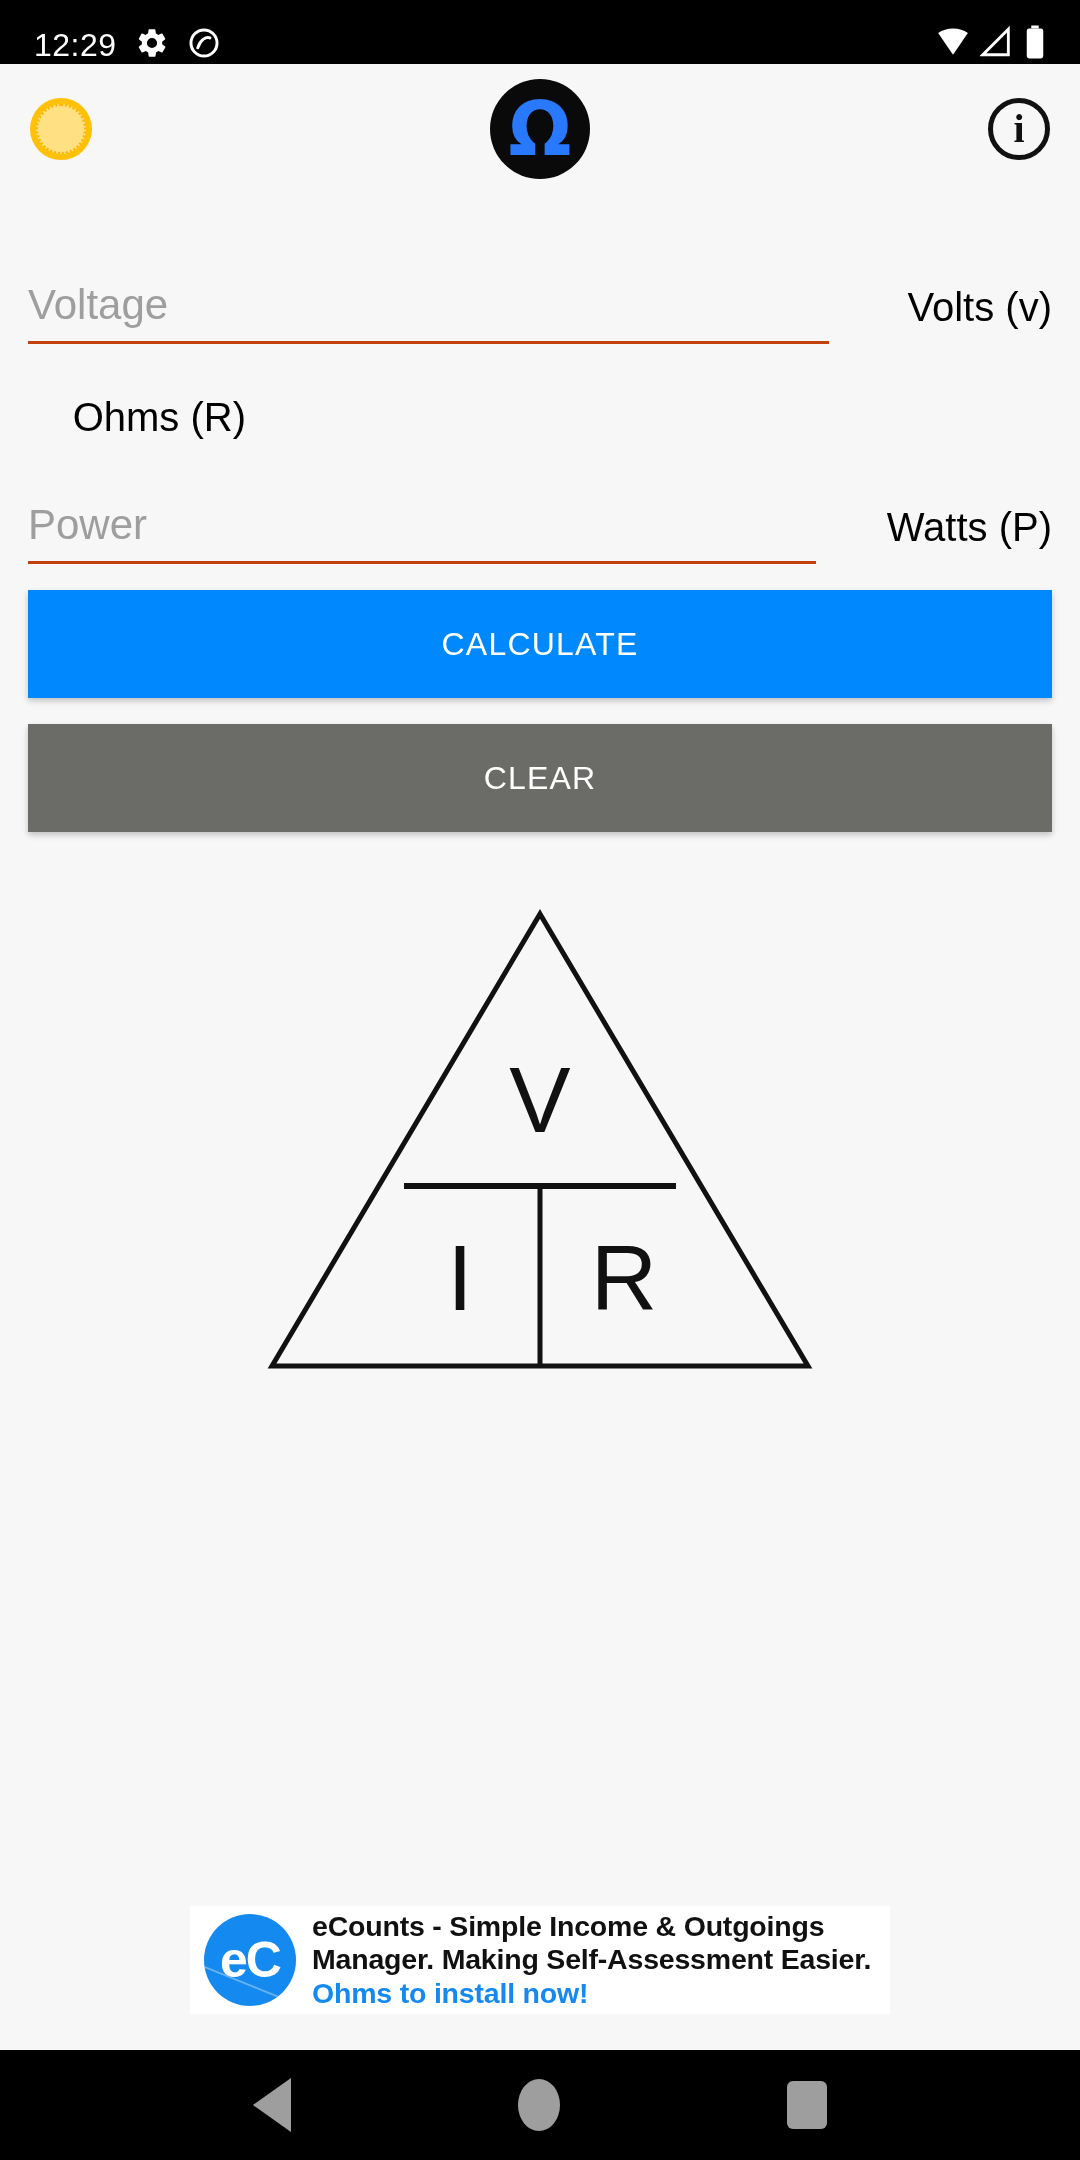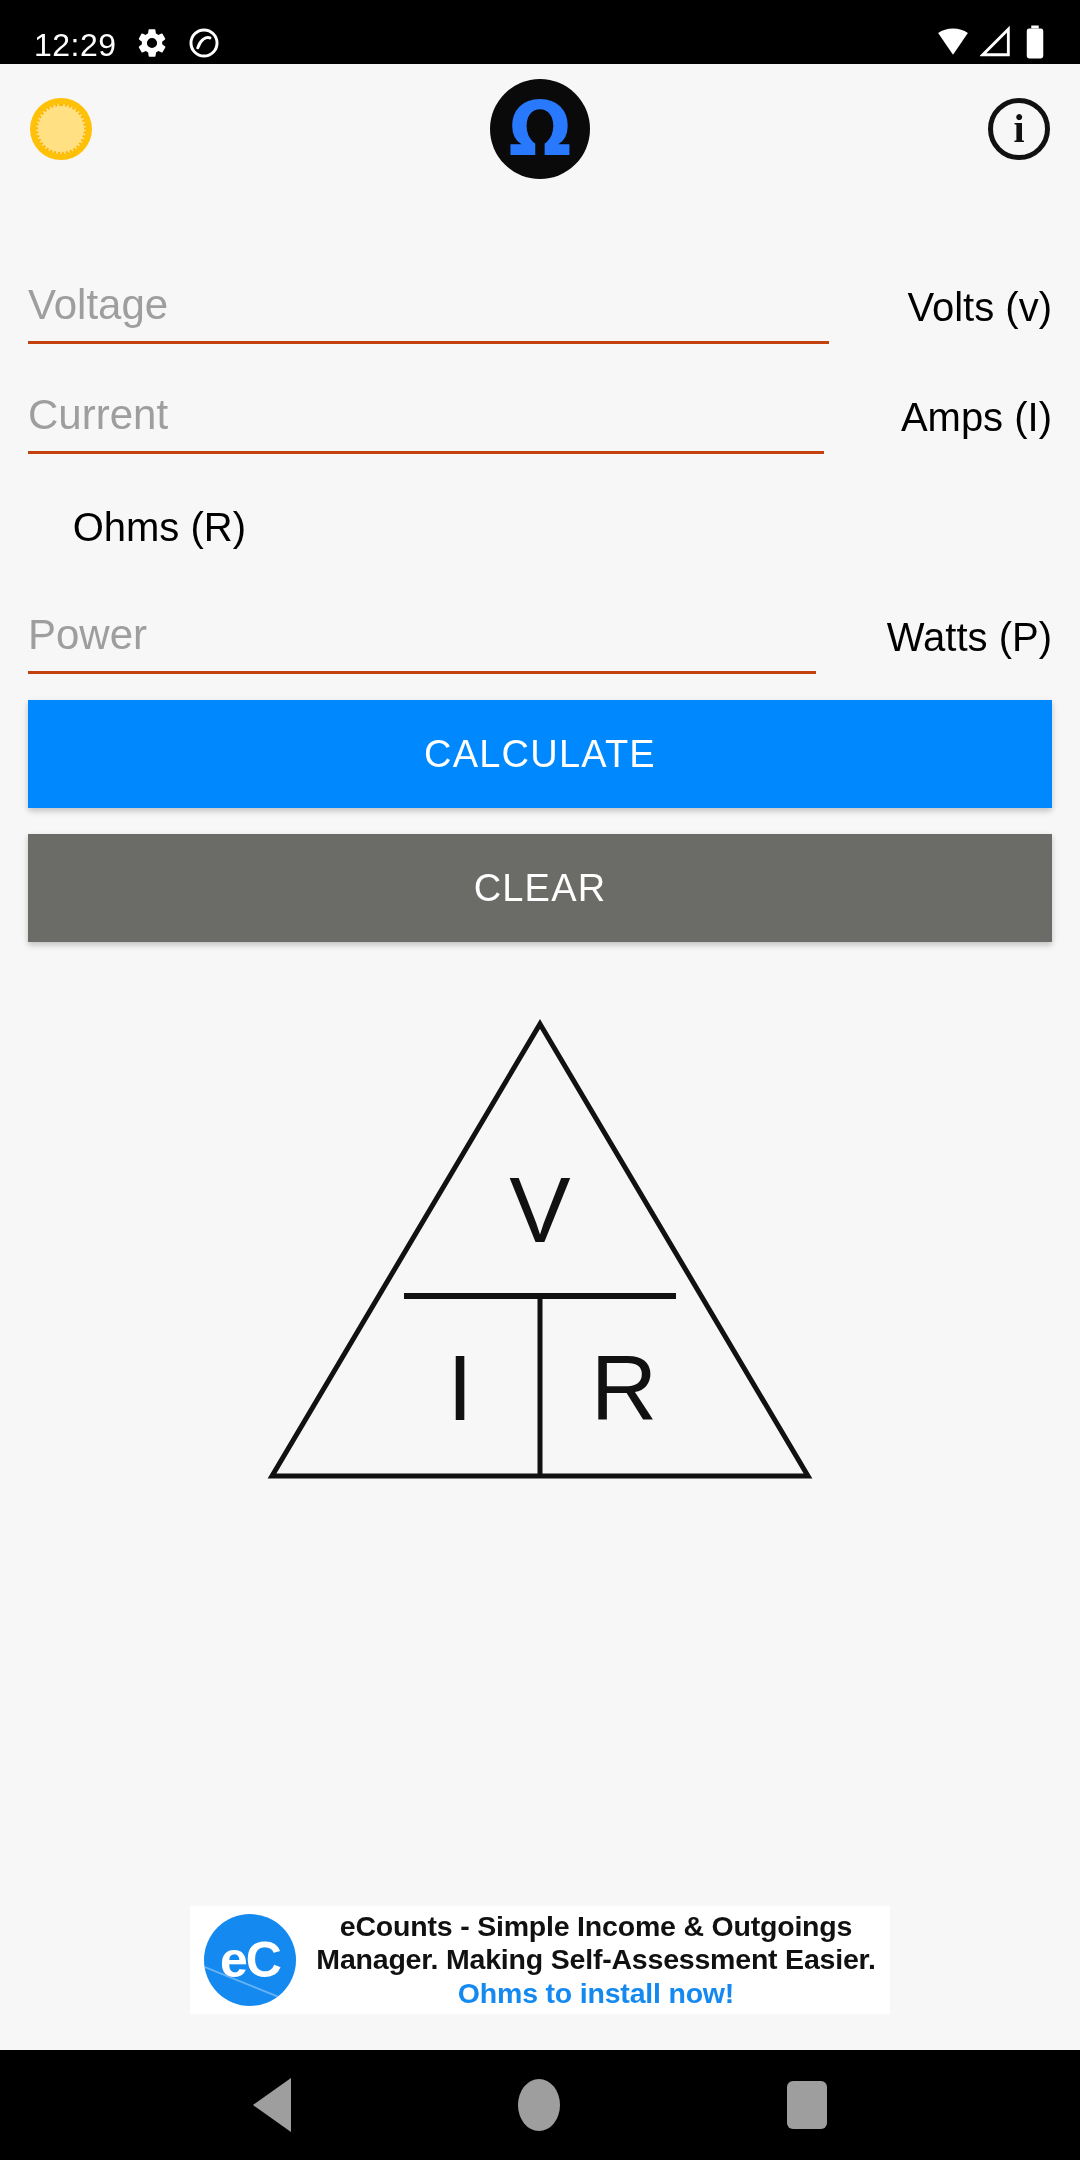--- a/index.html
+++ b/index.html
@@ -172,21 +172,21 @@
     padding: 26px 28px 0 28px;
     flex: 0 0 auto;
   }
   .btn {
     display: block;
     width: 100%;
     border: none;
     outline: none;
     color: #fff;
     font-family: "Liberation Sans", sans-serif;
-    font-size: 38px;
+    font-size: 32px;
     letter-spacing: 1.2px;
     cursor: pointer;
     box-shadow: 0 3px 6px rgba(0,0,0,0.22);
   }
   .btn-calculate {
     height: 108px;
     background: #0089FF;
     margin-bottom: 26px;
   }
   .btn-clear {
@@ -209,21 +209,20 @@
     fill: #111;
     text-anchor: middle;
   }
 
   
   .ad-zone {
     flex: 0 0 auto;
     display: flex;
     justify-content: center;
     padding-bottom: 36px;
-    text-align: center;
   }
   .ad-banner {
     width: 700px;
     height: 108px;
     background: #fff;
     display: flex;
     align-items: center;
     padding: 0 10px 0 14px;
     gap: 16px;
     cursor: pointer;
@@ -356,26 +355,20 @@
 
   <div class="fields">
 
     <div class="field-row row-volt">
       <div class="field-input-wrap">
         <input class="field-input" type="text" placeholder="Voltage" style="">
       </div>
       <div class="field-unit">Volts (v)</div>
     </div>
 
-    <div class="field-row row-amp">
-      <div class="field-input-wrap">
-        <input class="field-input" type="text" placeholder="Current" style="">
-      </div>
-      <div class="field-unit">Amps (I)</div>
-    </div>
 
     <div class="field-row row-ohm">
       <div class="field-unit">Ohms (R)</div>
     </div>
 
     <div class="field-row row-watt">
       <div class="field-input-wrap">
         <input class="field-input" type="text" placeholder="Power" style="">
       </div>
       <div class="field-unit">Watts (P)</div>

